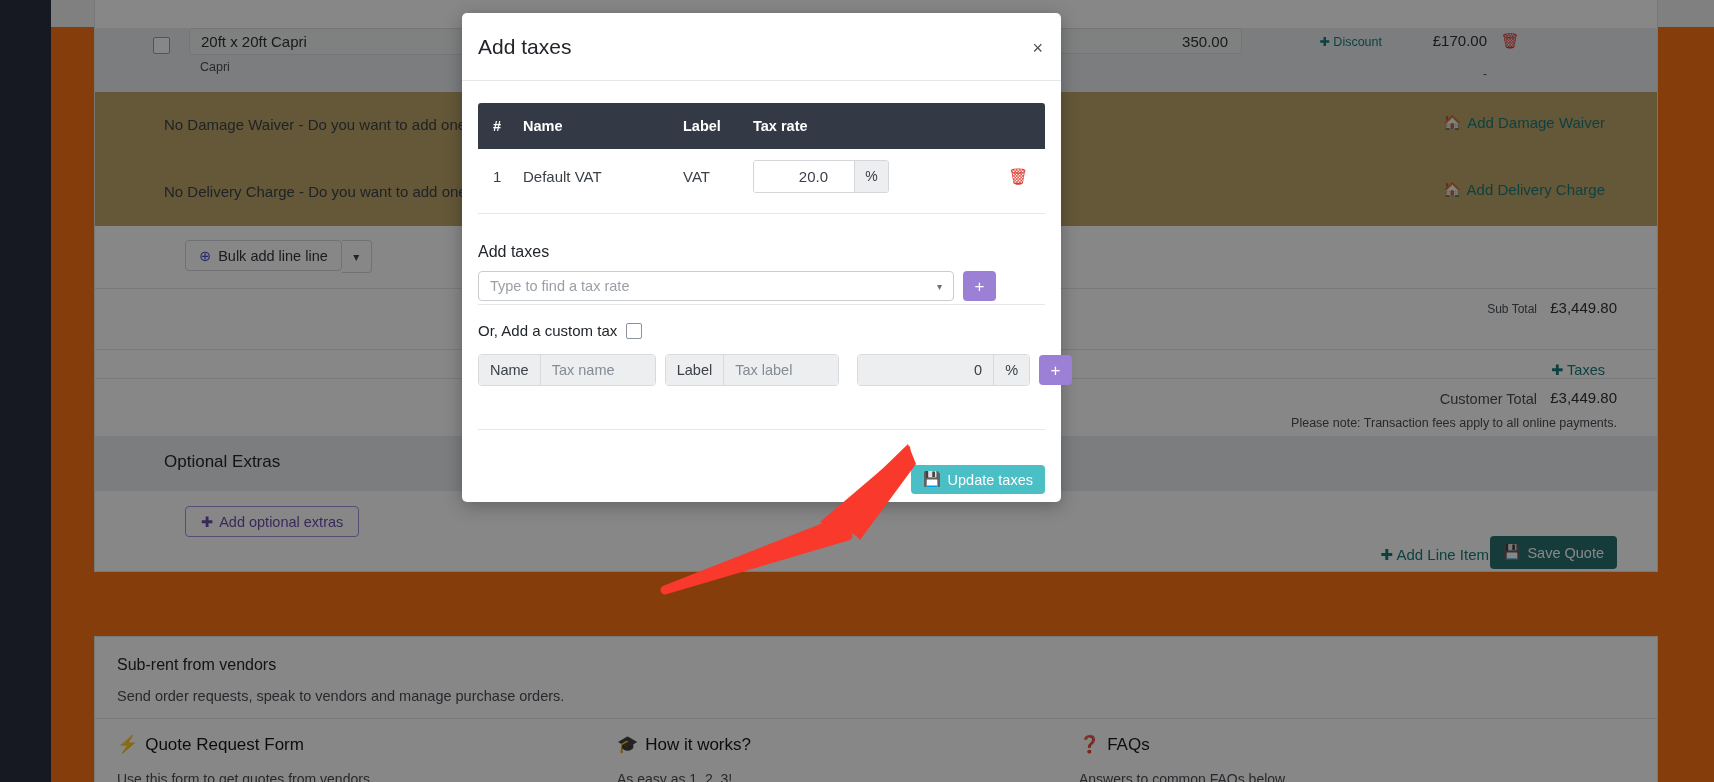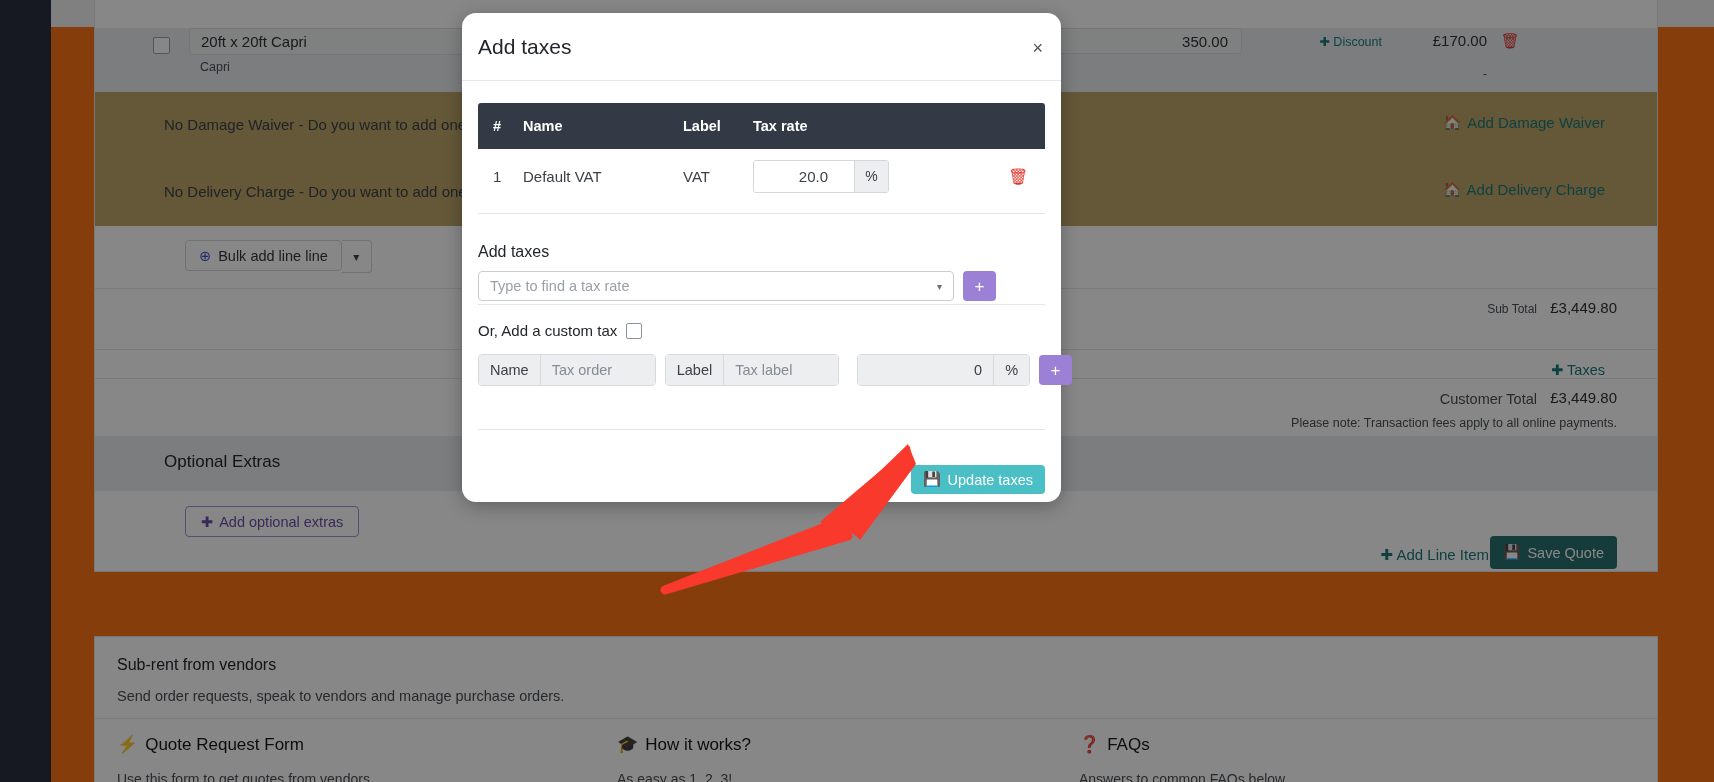--- a/index.html
+++ b/index.html
@@ -71,21 +71,21 @@
   #subrent-head .d{position:absolute;left:22px;top:51px;font-size:14.5px;color:#4a4f55;}
   .foot-col{position:absolute;top:97px;}
   .foot-col .h{font-size:17px;color:#15181c;}
   .foot-col .h .ico{margin-right:7px;}
   .foot-col .d{font-size:14px;color:#4a4f55;margin-top:16px;}
 
   
   #dim{position:absolute;inset:0;background:rgba(0,0,0,0.47);}
 
   
-  #modal{position:absolute;left:462px;top:13px;width:599px;height:489px;background:#fff;border-radius:14px;
+  #modal{position:absolute;left:462px;top:13px;width:599px;height:489px;background:#fff;border-radius:5px;
      box-shadow:0 4px 18px rgba(0,0,0,.28);}
   #modal-head{position:absolute;left:0;right:0;top:0;height:67px;border-bottom:1px solid #e6e7e9;}
   #modal-title{position:absolute;left:16px;top:22px;font-size:21px;color:#22262b;}
   #modal-close{position:absolute;right:18px;top:26px;font-size:18px;color:#4a4f55;line-height:1;}
 
   #tax-table{position:absolute;left:16px;top:90px;width:567px;}
   #tax-thead{display:flex;align-items:center;height:46px;background:#333a45;border-radius:3px 3px 0 0;}
   #tax-thead .c{color:#fff;font-size:14.5px;font-weight:bold;}
   .col-num{width:30px;padding-left:15px;}
   .col-name{width:160px;}
@@ -294,21 +294,21 @@
   <div class="hr" id="hr2"></div>
 
   <div id="custom-row-label">
     <span class="t">Or, Add a custom tax</span>
     <span id="custom-chk"></span>
   </div>
 
   <div id="custom-inputs">
     <div class="ig">
       <div class="addon">Name</div>
-      <div class="fld" style="width:92px;">Tax order</div>
+      <div class="fld" style="width:92px;">Tax name</div>
     </div>
     <div class="ig">
       <div class="addon">Label</div>
       <div class="fld" style="width:92px;">Tax label</div>
     </div>
     <div class="ig" style="margin-left:9px;">
       <div class="fld num" style="width:113px;">0</div>
       <div class="addon right">%</div>
     </div>
     <div class="btn-plus">+</div>

